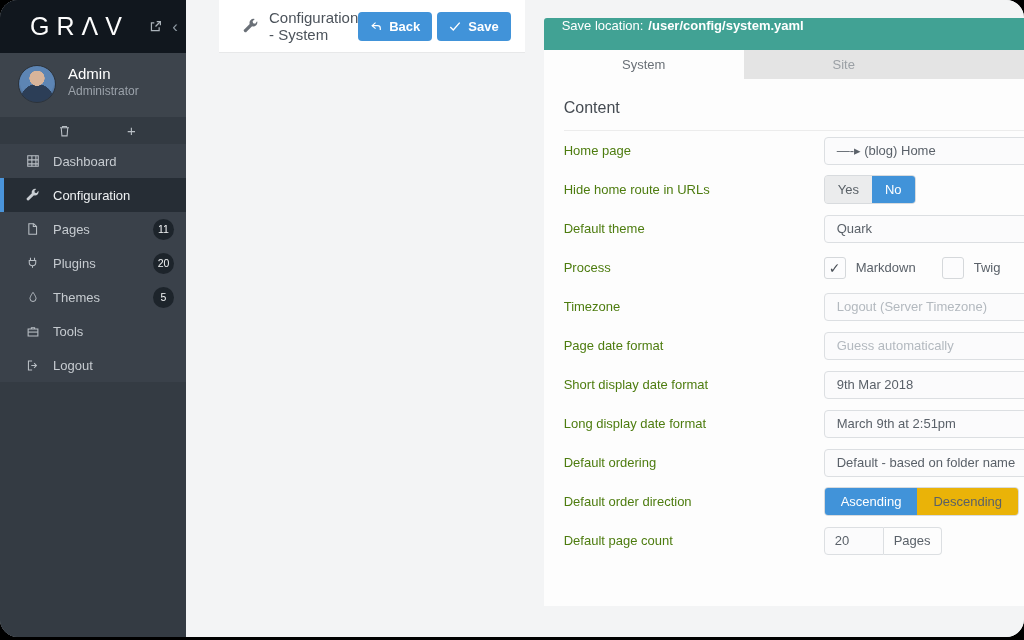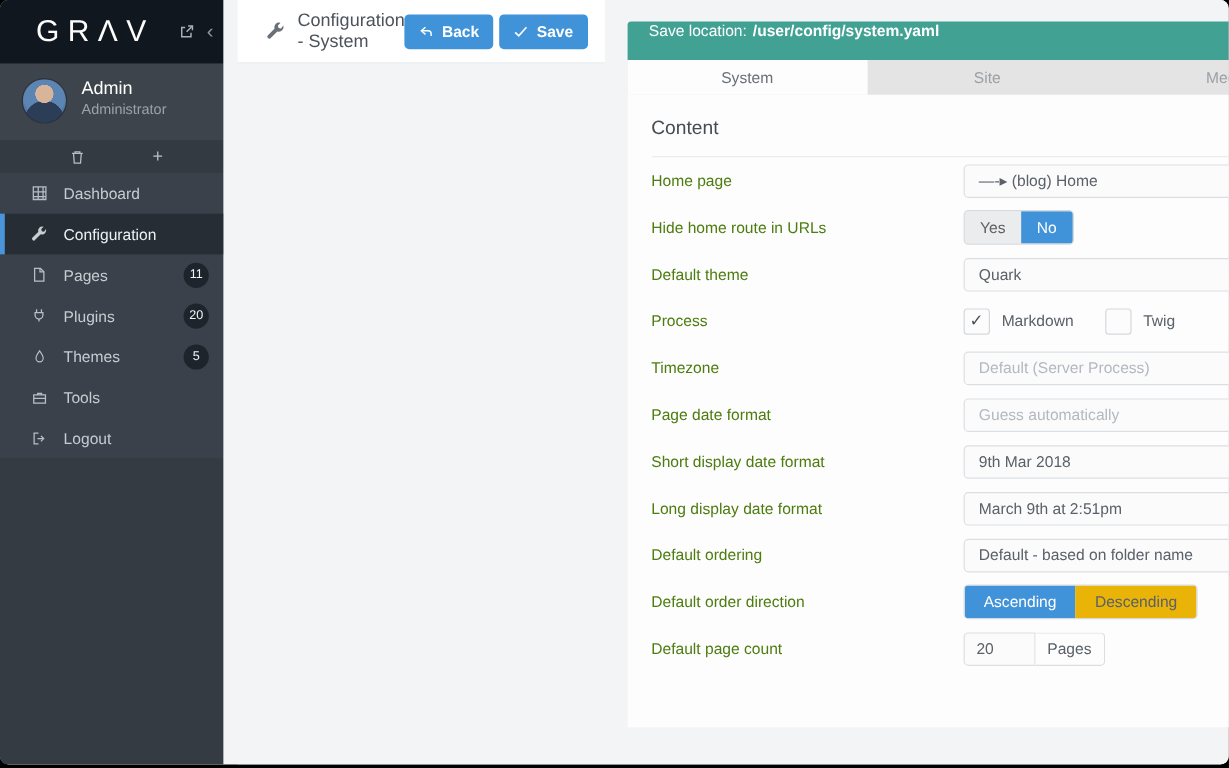--- a/index.html
+++ b/index.html
@@ -1,18 +1,18 @@
 <!DOCTYPE html>
 <html><head>
 <meta charset="utf-8">
 <style>
   * { margin:0; padding:0; box-sizing:border-box; }
   html,body { width:1024px; height:640px; background:#000; overflow:hidden; }
   body { font-family:"Liberation Sans","DejaVu Sans",sans-serif; }
-  .window { position:relative; width:1024px; height:637px; border-radius:7px; overflow:hidden; display:flex; background:#f3f4f5; }
+  .window { position:relative; width:1024px; height:637px; border-radius:18px; overflow:hidden; display:flex; background:#f3f4f5;gap:21px; }
 
   
   .sidebar { width:186px; flex:0 0 186px; display:flex; flex-direction:column; background:#353c44; }
   .logo-bar { height:53px; background:#11171e; display:flex; align-items:center; padding:0 8px 0 30px; color:#fff; }
   .logo-text { font-size:25px; letter-spacing:7px; font-weight:500; color:#fdfdfd; flex:1; cursor:pointer; }
   .ext-ic { margin-right:10px; cursor:pointer; }
   .collapse { color:#8d98a1; font-size:17px; cursor:pointer; line-height:1; }
   .user { background:#3d444c; padding:12px 0 14px 18px; display:flex; }
   .avatar { width:38px; height:38px; border-radius:50%; cursor:pointer;
     background:
@@ -275,21 +275,21 @@
                 <span class="chkbox"></span>
                 <span>Twig</span>
               </label>
             </div>
           </div>
 
           <div class="row">
             <div class="flabel">Timezone</div>
             <div class="fctrl">
               <div class="select narrow muted">
-                <span>Default (Server Process)</span>
+                <span>Logout (Server Timezone)</span>
                 <span class="chev"></span>
               </div>
             </div>
           </div>
 
           <div class="row">
             <div class="flabel">Page date format</div>
             <div class="fctrl">
               <div class="select narrow muted">
                 <span>Guess automatically</span>

